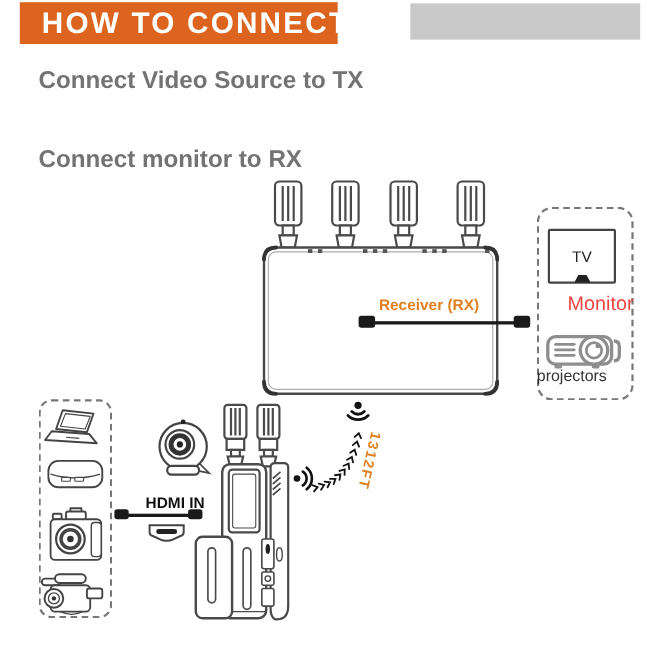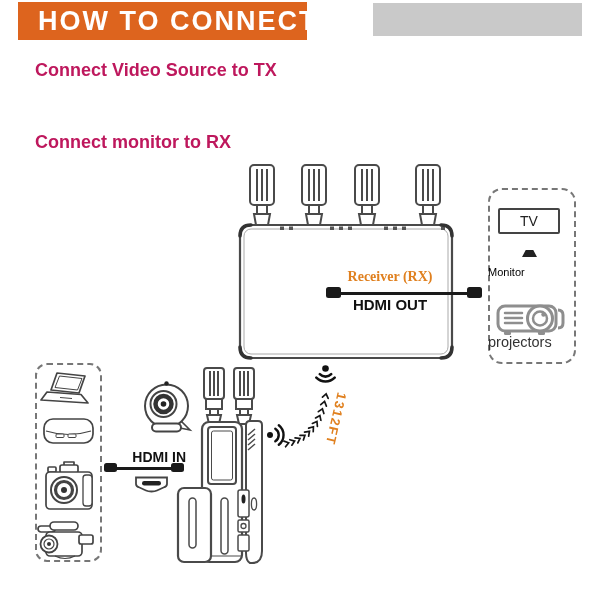--- a/index.html
+++ b/index.html
@@ -4,40 +4,40 @@
 <style>
   html,body{margin:0;padding:0;background:#fff;}
   #page{position:relative;width:600px;height:600px;background:#ffffff;overflow:hidden;
         font-family:"Liberation Sans",sans-serif;}
   .abs{position:absolute;}
   
   #banner{left:18px;top:2px;width:289px;height:38px;background:#DD641E;color:#ffffff;
           font-size:27px;font-weight:bold;letter-spacing:2px;line-height:39px;padding-left:20px;
           box-sizing:border-box;white-space:nowrap;}
   #grayblock{left:373px;top:3px;width:209px;height:33px;background:#C9C9C9;}
-  .intro{left:35px;font-size:18px;font-weight:bold;color:#be185d;white-space:nowrap;}
+  .intro{left:35px;font-size:22px;font-weight:bold;color:#737373;white-space:nowrap;}
   
   .lbl{white-space:nowrap;}
-  #rx-name{left:330px;top:269px;width:120px;text-align:center;font-size:14px;font-weight:bold;color:#E0801F;font-family:Liberation Serif, serif;}
+  #rx-name{left:330px;top:269px;width:120px;text-align:center;font-size:14px;font-weight:bold;color:#E0801F;}
   #hdmi-out{left:330px;top:296px;width:120px;text-align:center;font-size:15px;font-weight:bold;color:#111;}
   #hdmi-in{left:122px;top:449px;width:64px;text-align:right;font-size:14px;font-weight:bold;color:#111;}
   #range-label{left:336px;top:419px;transform:translate(-50%,-50%) rotate(103deg);
                font-size:13px;font-weight:bold;letter-spacing:1.5px;color:#E0801F;}
   
   .wire{background:#1a1a1a;height:2.5px;}
   .plug{background:#1a1a1a;border-radius:2.5px;}
   
   .dashed{border:2px dashed #777;border-radius:14px;box-sizing:border-box;}
   
-  #tv-frame{left:498px;top:208px;width:62px;height:26px;border:2px solid #444;border-radius:2px;
+  #tv-frame{left:498px;top:208px;width:62px;height:50px;border:2px solid #444;border-radius:2px;
             box-sizing:border-box;display:flex;align-items:center;justify-content:center;
             font-size:14px;color:#222;background:#fff;}
   #tv-stand{left:522px;top:250px;width:15px;height:7px;background:#222;
             clip-path:polygon(25% 0,75% 0,100% 100%,0 100%);}
-  #monitor-label{left:488px;top:266px;width:88px;text-align:left;font-size:11px;color:#000000;}
+  #monitor-label{left:488px;top:266px;width:88px;text-align:right;font-size:18px;color:#ef4444;}
   #projectors-label{left:488px;top:334px;width:88px;font-size:14.5px;color:#333;}
   svg{display:block;}
 </style>
 </head>
 <body>
 
 <div id="page">
 
   <div id="banner" class="abs">HOW TO CONNECT</div>
   <div id="grayblock" class="abs"></div>
@@ -97,21 +97,20 @@
     </g>
 
     <g stroke="#333" stroke-width="3.5" fill="none" stroke-linecap="round">
       <path d="M5,76 Q5,65 16,65"></path>
         <path d="M206,65 Q217,65 217,76"></path>
       <path d="M5,187 Q5,198 16,198"></path>
         <path d="M217,187 Q217,198 206,198"></path>
     </g>
   </svg>
   <div class="abs lbl" id="rx-name">Receiver (RX)</div>
-  <div class="abs lbl" id="hdmi-out">HDMI OUT</div>
 
   <div class="abs wire" style="left:338px;top:292px;width:131px;"></div>
   <div class="abs plug" style="left:326px;top:287px;width:15px;height:11px;"></div>
   <div class="abs plug" style="left:467px;top:287px;width:15px;height:11px;"></div>
 
   <div class="abs dashed" style="left:488px;top:188px;width:88px;height:176px;"></div>
   <div class="abs" id="tv-frame">
     <span>TV</span>
   </div>
   <div class="abs" id="tv-stand"></div>

